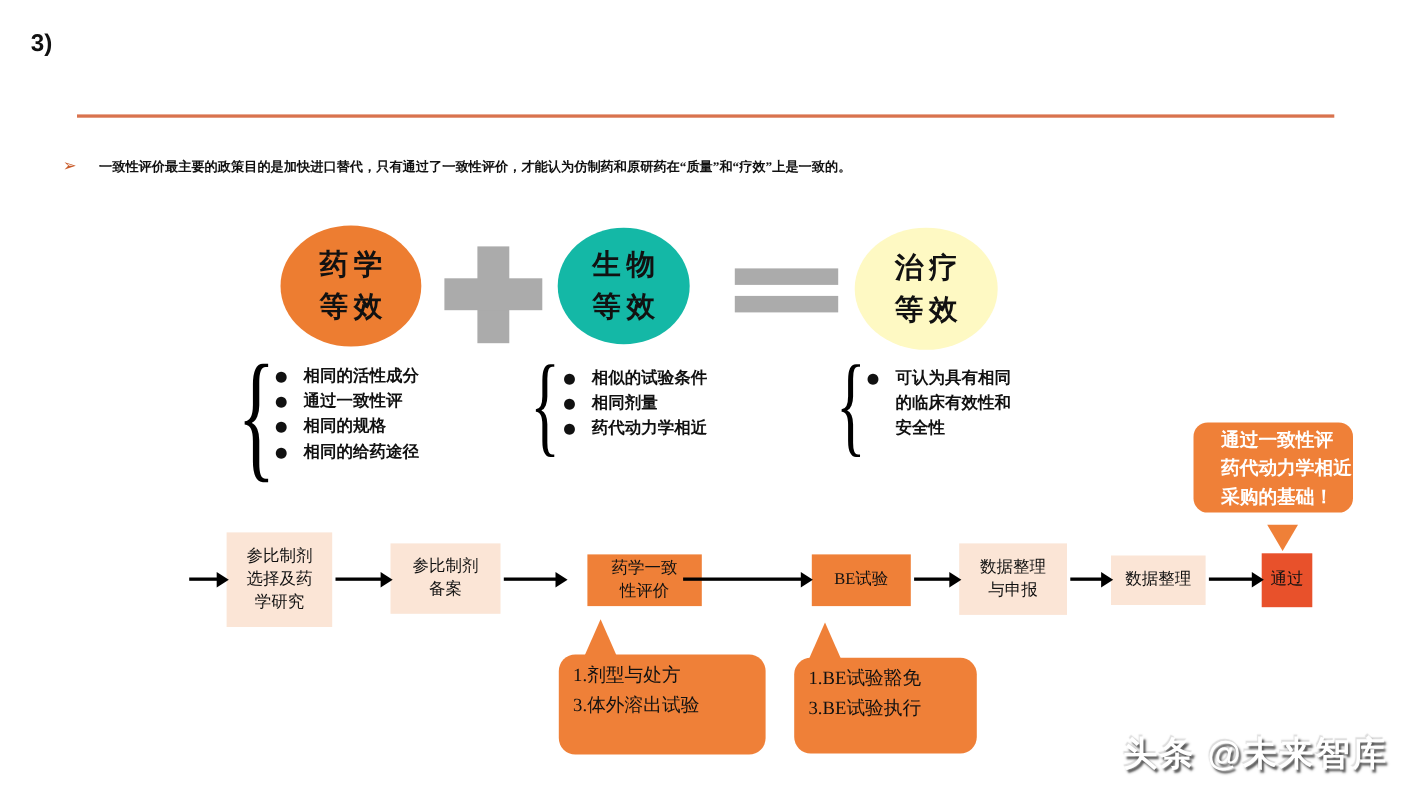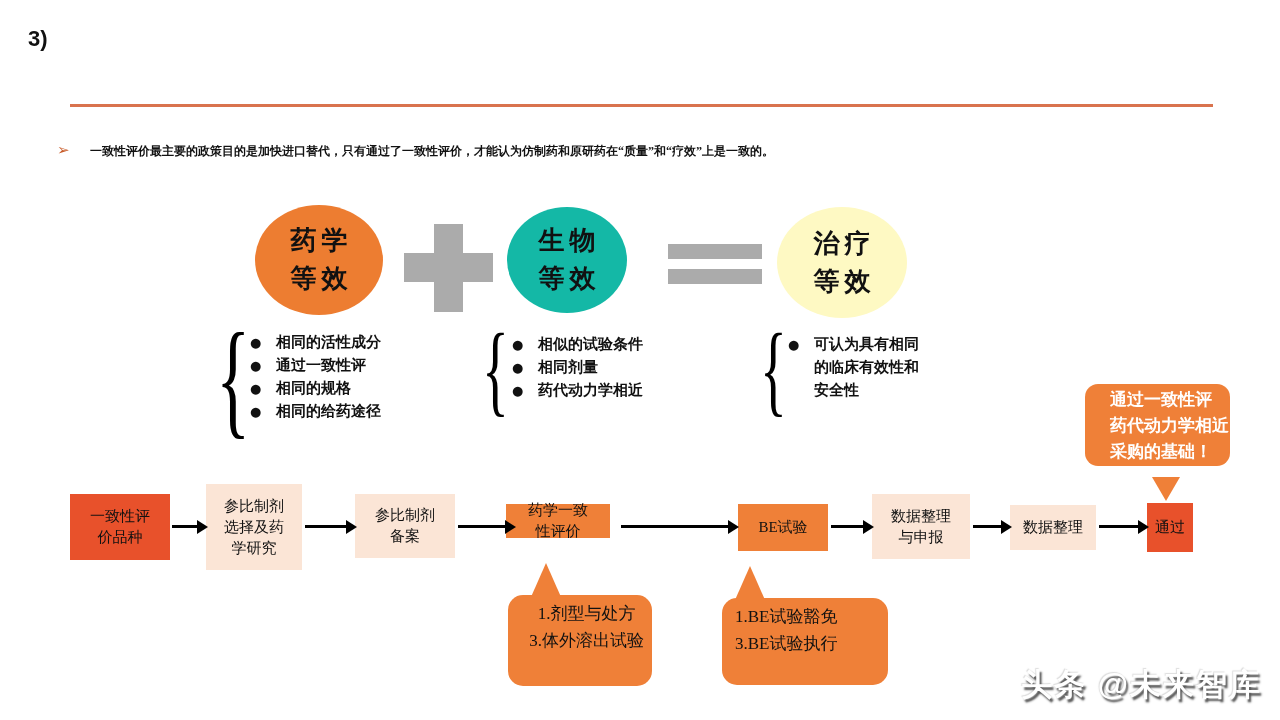--- a/index.html
+++ b/index.html
@@ -49,21 +49,21 @@
 
   
   .step{display:flex;flex-direction:column;align-items:center;justify-content:center;
         text-align:center;font-size:15px;line-height:21px;}
   .step.dark{background:#E8512B;}
   .step.light{background:#FBE5D6;}
   .step.medium{background:#EF8038;}
   .s1{left:70px;top:494px;width:100px;height:66px;}
   .s2{left:206px;top:484px;width:96px;height:86px;}
   .s3{left:355px;top:494px;width:100px;height:64px;}
-  .s4{left:506px;top:504px;width:104px;height:34px;}
+  .s4{left:534px;top:504px;width:104px;height:47px;}
   .s5{left:738px;top:504px;width:90px;height:47px;}
   .s6{left:872px;top:494px;width:98px;height:65px;}
   .s7{left:1010px;top:505px;width:86px;height:45px;}
   .s8{left:1147px;top:503px;width:46px;height:49px;}
 
   
   .arrow{height:3px;background:#000;top:525px;}
   .arrow::after{content:'';position:absolute;right:-10px;top:-5.5px;
     border-left:11px solid #000;border-top:7px solid transparent;border-bottom:7px solid transparent;}
   .a1{left:172px;width:26px;} .a2{left:305px;width:42px;} .a3{left:458px;width:48px;}
@@ -74,21 +74,21 @@
   .bubble{background:#EF8038;border-radius:13px;}
   .bubble-top{left:1085px;top:384px;width:145px;height:82px;color:#fff;font-weight:bold;
               font-size:17px;line-height:26px;padding:3px 0 0 25px;box-sizing:border-box;}
   .tri-down{left:1152px;top:477px;width:0;height:0;
             border-left:14px solid transparent;border-right:14px solid transparent;border-top:24px solid #EF8038;}
   .tri-up{width:0;height:0;border-left:15px solid transparent;border-right:15px solid transparent;
           border-bottom:34px solid #EF8038;}
   .tu-a{left:531px;top:563px;} .tu-b{left:735px;top:566px;}
   .callout{background:#EF8038;border-radius:15px;font-size:17px;line-height:27px;color:#111;
            padding:5px 0 0 13px;box-sizing:border-box;}
-  .co-a{left:508px;top:595px;width:144px;height:91px;text-align:center;}
+  .co-a{left:508px;top:595px;width:188px;height:91px;}
   .co-b{left:722px;top:598px;width:166px;height:87px;}
 
   
   .watermark{right:18px;top:664px;font-size:31px;font-weight:bold;color:#fff;
              font-family:"Liberation Sans","DejaVu Sans",sans-serif;letter-spacing:2px;
              text-shadow:2px 3px 2px rgba(45,45,45,0.8), -1px -1px 1px rgba(120,120,120,0.25);}
 </style>
 </head>
 <body>
 
@@ -163,24 +163,20 @@
     <div class="wrap">
       <div class="first">
           <span class="dot">●</span>
           <span>可认为具有相同</span>
         </div>
       <div>的临床有效性和</div>
       <div>安全性</div>
     </div>
   </div>
 
-  <div class="abs step dark s1">
-    <span>一致性评</span>
-      <span>价品种</span>
-  </div>
   <div class="abs step light s2">
     <span>参比制剂</span>
       <span>选择及药</span>
       <span>学研究</span>
   </div>
   <div class="abs step light s3">
     <span>参比制剂</span>
       <span>备案</span>
   </div>
   <div class="abs step medium s4">

